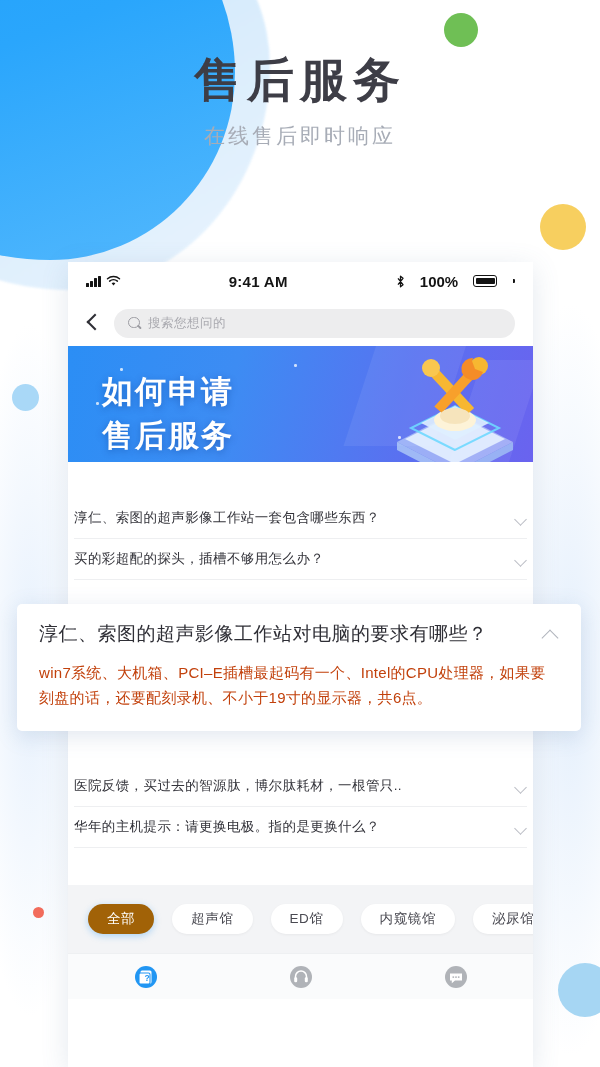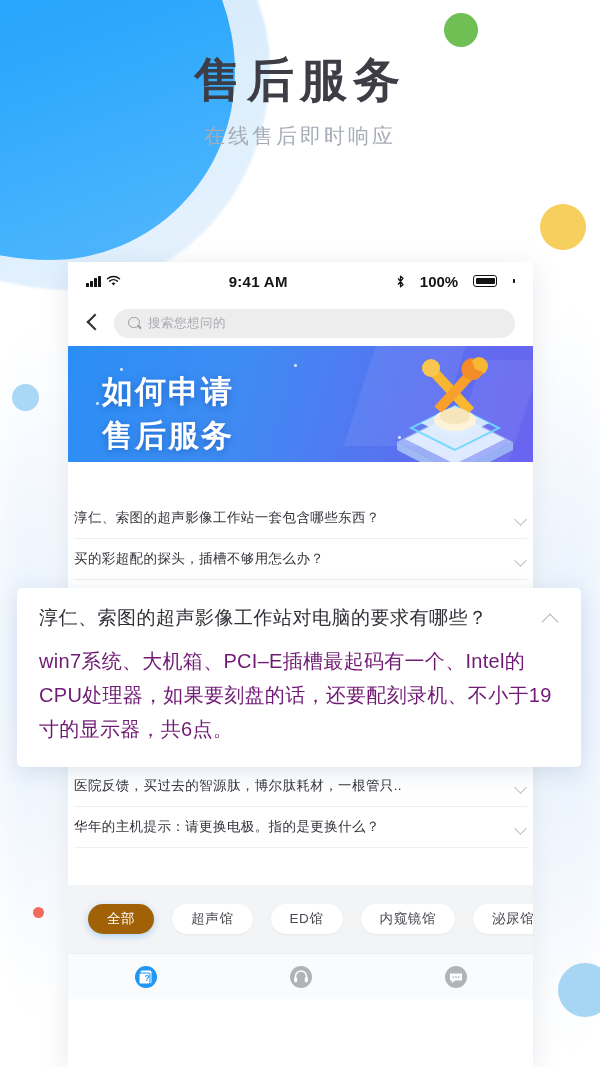--- a/index.html
+++ b/index.html
@@ -150,39 +150,39 @@
   
   .bottomnav {
     background:#fafbfc; height:46px; display:flex; align-items:center;
     border-top:1px solid #eef0f2;
   }
   .navitem { flex:1; display:flex; align-items:center; justify-content:center; }
   .navicon { width:24px; height:24px; }
 
   
   #answercard {
-    position:absolute; left:17px; top:588px; width:564px;
+    position:absolute; left:17px; top:604px; width:564px;
     background:#ffffff; border-radius:5px;
     box-shadow:0 5px 22px rgba(90,120,160,.18);
     padding:18px 22px 20px 22px;
   }
   #answercard .a-head {
     display:flex; align-items:flex-start; justify-content:space-between; gap:12px;
   }
   #answercard .a-q {
     font-size:19px; color:#2f2f36; letter-spacing:.5px; line-height:1.3;
   }
   .chev-up { width:18px; height:18px; position:relative; flex:0 0 auto; margin-top:4px; }
   .chev-up::before {
     content:""; position:absolute; left:3px; top:6px; width:11px; height:11px;
     border-left:1.8px solid #b0b4bc; border-top:1.8px solid #b0b4bc;
     transform:rotate(45deg);
   }
   #answercard .a-body {
-    margin-top:13px; font-size:20px; color:#701a75;
+    margin-top:13px; font-size:15px; color:#c2410c;
     line-height:1.72; letter-spacing:.3px;
   }
 </style>
 </head>
 <body>
 
 <div id="backdrop">
   <div class="blob-soft"></div>
   <div class="blob-main"></div>
   <div class="glow-left"></div>

